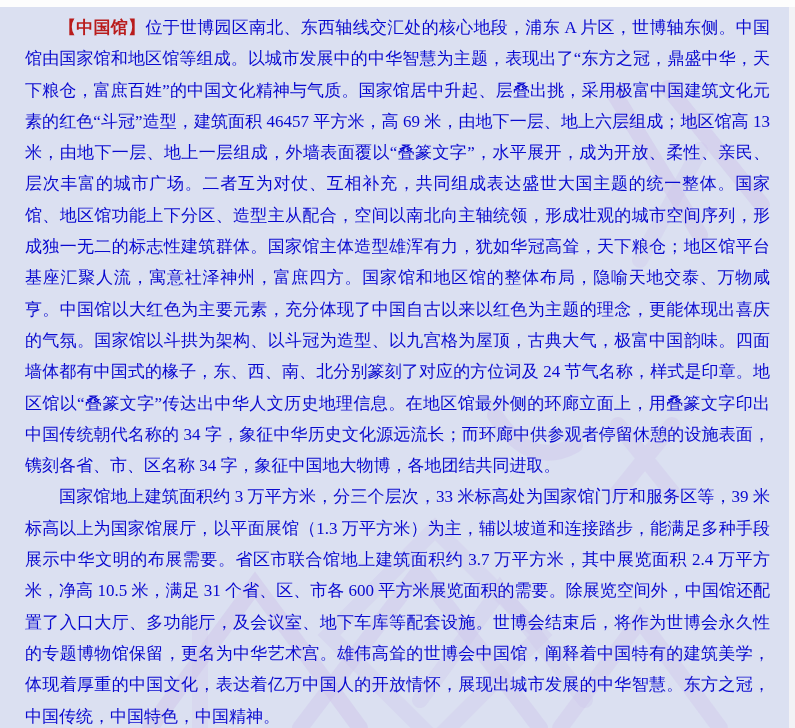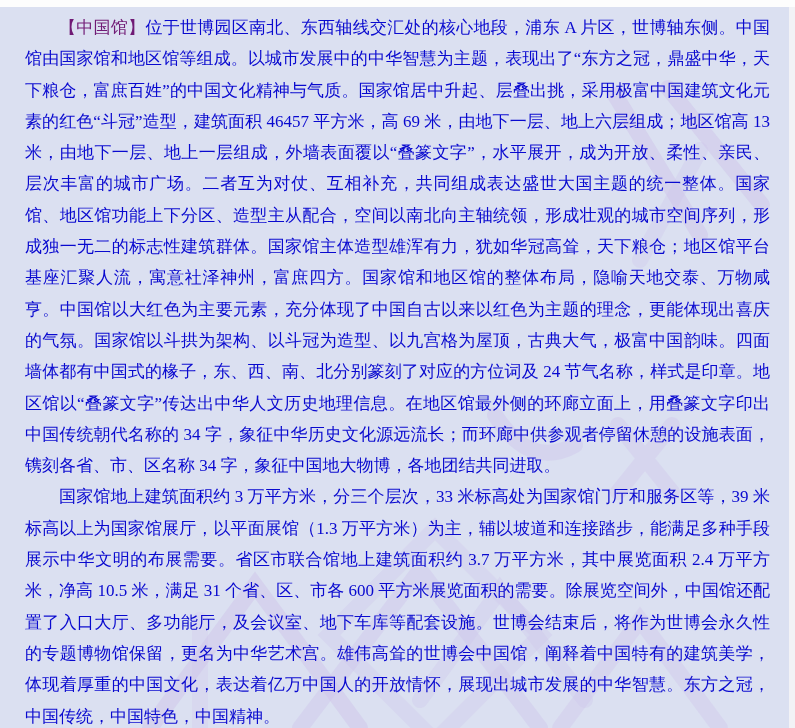--- a/index.html
+++ b/index.html
@@ -48,22 +48,22 @@
     font-size: 17px;
     line-height: 31.3px;
     text-align: justify;
     text-justify: inter-ideograph;
   }
   .para {
     margin: 0;
     text-indent: 2em;
   }
   .heading {
-    color: #701a75;
-    font-weight: normal;
+    color: #b91c1c;
+    font-weight: bold;
   }
 </style>
 </head>
 <body>
 
 <div class="page">
 
   <svg class="watermark" viewBox="0 0 795 728" xmlns="http://www.w3.org/2000/svg">
     <g fill="none" stroke="#cfc6ea" stroke-opacity="0.55" stroke-width="16" stroke-linecap="round">
 

